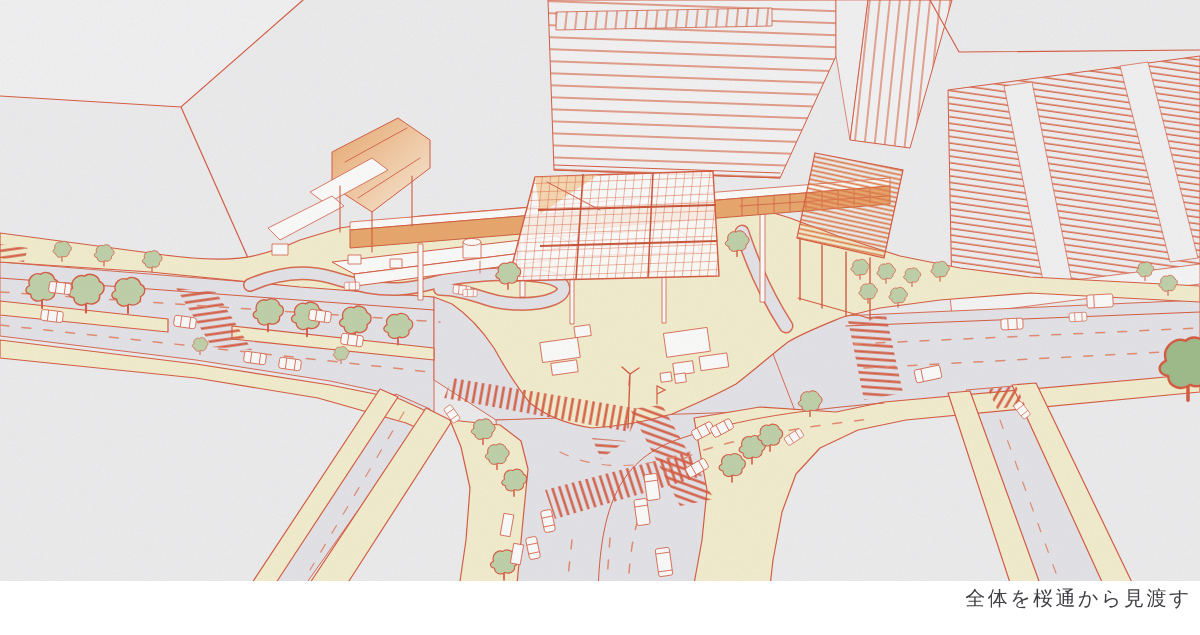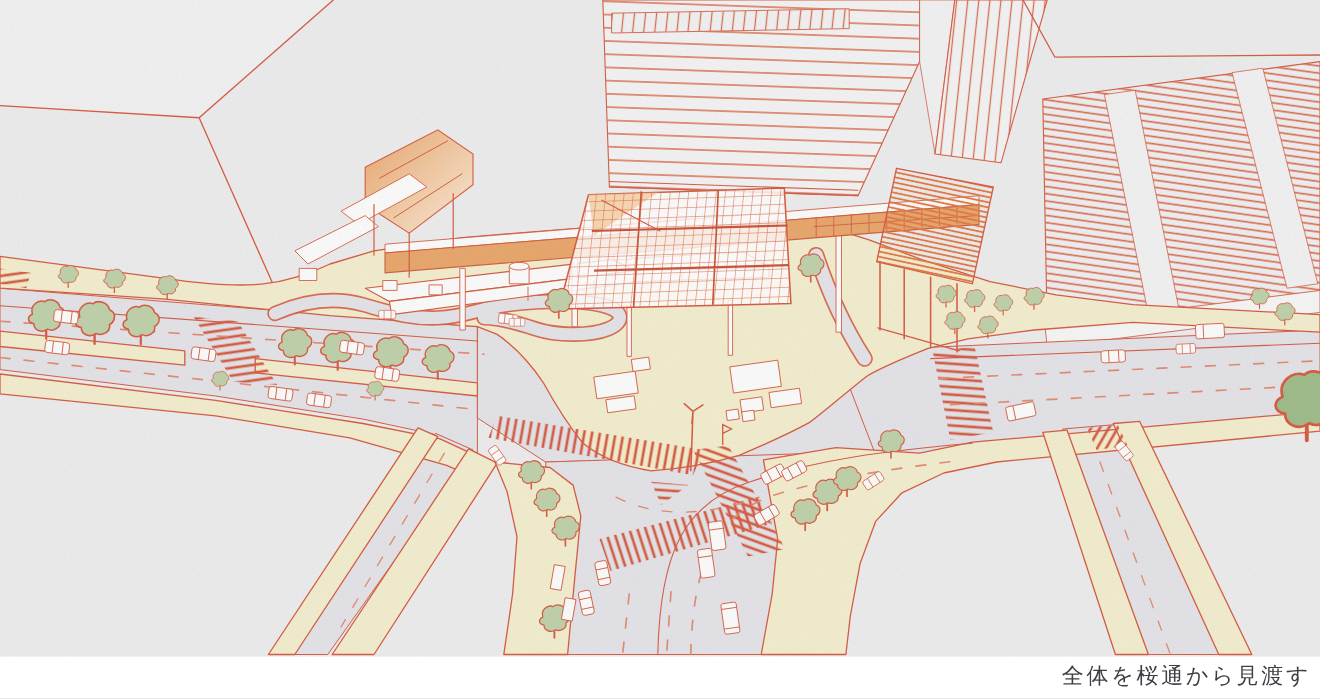--- a/index.html
+++ b/index.html
@@ -1,19 +1,19 @@
 <!DOCTYPE html>
 <html style="--canvas: #ffffff; --paper: #ededee; --paper_light: #f2f2f3; --building_fill: #f4f4f5; --road: #e3e3e8; --cream: #f4eecd; --ink_red: #d5563a; --ink_red_soft: #e2876a; --orange_deck: #e9a466; --orange_light: #f5c994; --orange_pale: #fcecd8; --tree_green: #bdd0a6; --tree_dark: #9cba85; --white: #fdfdfc; --caption_ink: #3e3e44;"><head>
 <meta charset="utf-8">
 <style>
   html,body{margin:0;padding:0;background:#dcdcdc;}
   .frame{position:relative;width:1200px;height:635px;background:var(--canvas,#fff);
          font-family:"Liberation Sans",sans-serif;overflow:hidden;}
   .frame svg{display:block;}
-  .caption-bar{position:absolute;left:0;right:0;bottom:0;height:38px;background:var(--canvas,#fff);}
+  .caption-bar{position:absolute;left:0;right:0;bottom:16px;height:38px;background:var(--canvas,#fff);}
   .caption{position:absolute;right:8px;bottom:7px;
            font-family:"Liberation Serif","DejaVu Serif",serif;
            font-size:20px;letter-spacing:2.5px;color:var(--caption_ink,#3e3e44);white-space:nowrap;}
   
   .paper{fill:var(--paper,#ededee);}
   .paperL{fill:var(--paper_light,#f2f2f3);}
   .bld{fill:var(--building_fill,#f4f4f5);stroke:var(--ink_red,#d5563a);stroke-width:1;stroke-linejoin:round;}
   .wht{fill:var(--white,#fdfdfc);stroke:var(--ink_red,#d5563a);stroke-width:1;stroke-linejoin:round;}
   .whtT{fill:var(--white,#fdfdfc);stroke:var(--ink_red,#d5563a);stroke-width:.8;stroke-linejoin:round;}
   .road{fill:var(--road,#e3e3e8);stroke:var(--ink_red,#d5563a);stroke-width:.9;stroke-linejoin:round;}

